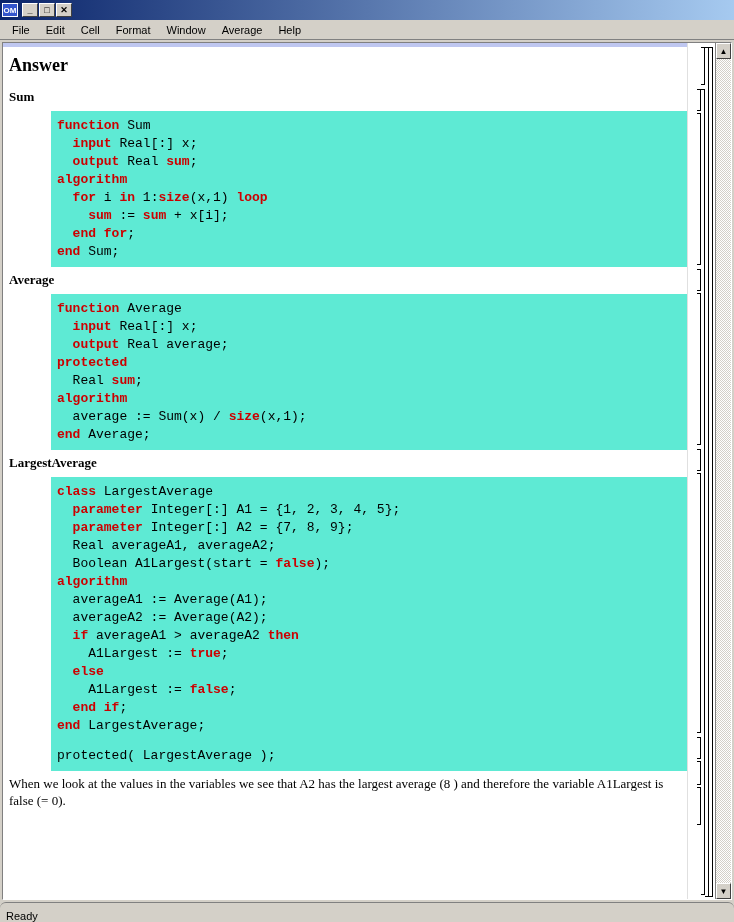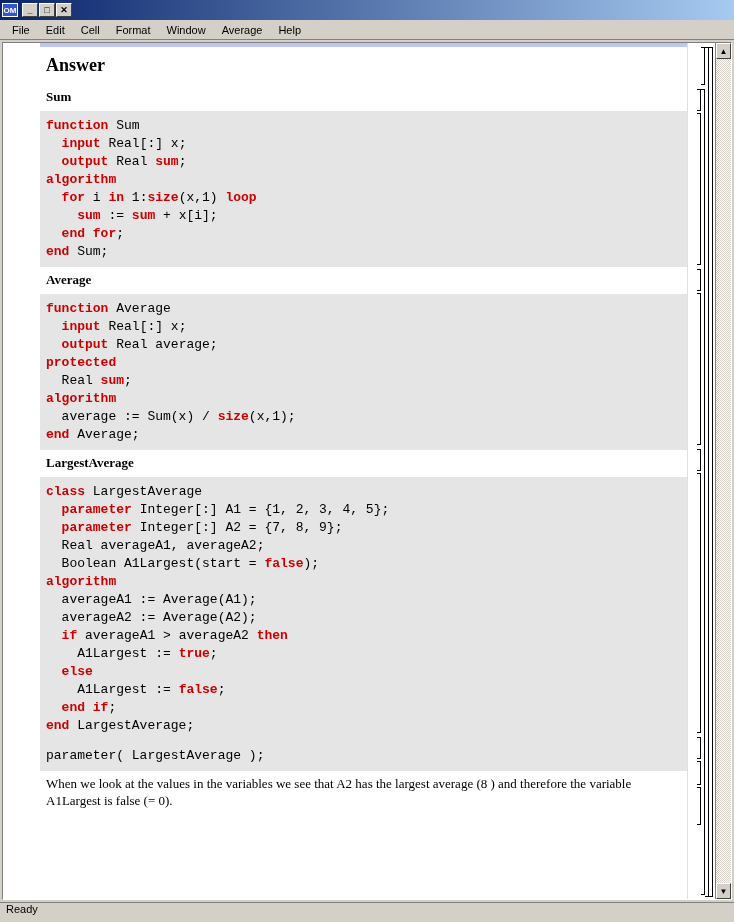--- a/index.html
+++ b/index.html
@@ -79,48 +79,48 @@
     border: 1px solid;
     border-color: #808080 #fff #fff #808080;
     display: flex;
     overflow: hidden;
   }
   .notebook-body {
     flex: 1;
     overflow: hidden;
     display: flex;
     flex-direction: column;
-    padding-left: 37px;
   }
   .chapter-header {
     background: #bfc7f0;
     height: 4px;
   }
   .answer-header {
     font-family: Georgia, "Times New Roman", serif;
     font-size: 18px;
     font-weight: bold;
     padding: 8px 6px 8px 6px;
     border-right: 1px solid #fff;
   }
   .section-header {
     font-family: Georgia, "Times New Roman", serif;
     font-size: 13px;
     font-weight: bold;
     padding: 5px 6px 6px 6px;
     border-top: 0;
   }
   .code-cell {
-    background: #e5e5e5;
+    background: #5eead4;
     font-family: "Courier New", monospace;
     font-size: 13px;
     line-height: 18px;
     padding: 6px 6px;
     white-space: pre;
     color: #000;
+    margin-left: 48px;
   }
   .text-cell {
     font-family: Liberation Serif, serif;
     font-size: 13px;
     padding: 4px 6px 6px 6px;
     line-height: 17px;
   }
   .kw { color: #cc0000; font-weight: bold; }
   .brackets-column {
     width: 28px;
@@ -155,23 +155,24 @@
   }
   .scroll-track {
     flex: 1;
     background: repeating-conic-gradient(#d4d0c8 0% 25%, #fff 0% 50%) 0 0/2px 2px;
   }
   .statusbar {
     height: 20px;
     background: #d4d0c8;
     border-top: 1px solid #808080;
     display: flex;
-    align-items: flex-start;
+    align-items: flex-end;
     padding: 0 6px;
     font-size: 11px;
+    border-radius: 6px;
   }
 </style>
 </head>
 <body>
 
 <div class="titlebar">
   <div class="app-icon">OM</div>
   <div class="titlebar-buttons">
     <div class="titlebar-btn">_</div>
     <div class="titlebar-btn">□</div>
@@ -224,21 +225,21 @@
 <span class="kw">algorithm</span>
   averageA1 := Average(A1);
   averageA2 := Average(A2);
   <span class="kw">if</span> averageA1 &gt; averageA2 <span class="kw">then</span>
     A1Largest := <span class="kw">true</span>;
   <span class="kw">else</span>
     A1Largest := <span class="kw">false</span>;
   <span class="kw">end if</span>;
 <span class="kw">end</span> LargestAverage;</div>
 
-      <div class="code-cell">parameter( LargestAverage );</div>
+      <div class="code-cell">protected( LargestAverage );</div>
       <div class="text-cell">When we look at the values in the variables we see that A2 has the largest average (8 ) and therefore the variable A1Largest is false (= 0).</div>
     </div>
 
     <div class="brackets-column">
       <div class="bracket" style="top:4px;height:850px;right:2px"></div>
       <div class="bracket" style="top:4px;height:850px;right:6px"></div>
       <div class="bracket" style="top:4px;height:38px;right:10px"></div>
       <div class="bracket" style="top:46px;height:806px;right:10px"></div>
       <div class="bracket" style="top:46px;height:22px;right:14px"></div>
       <div class="bracket" style="top:70px;height:152px;right:14px"></div>

